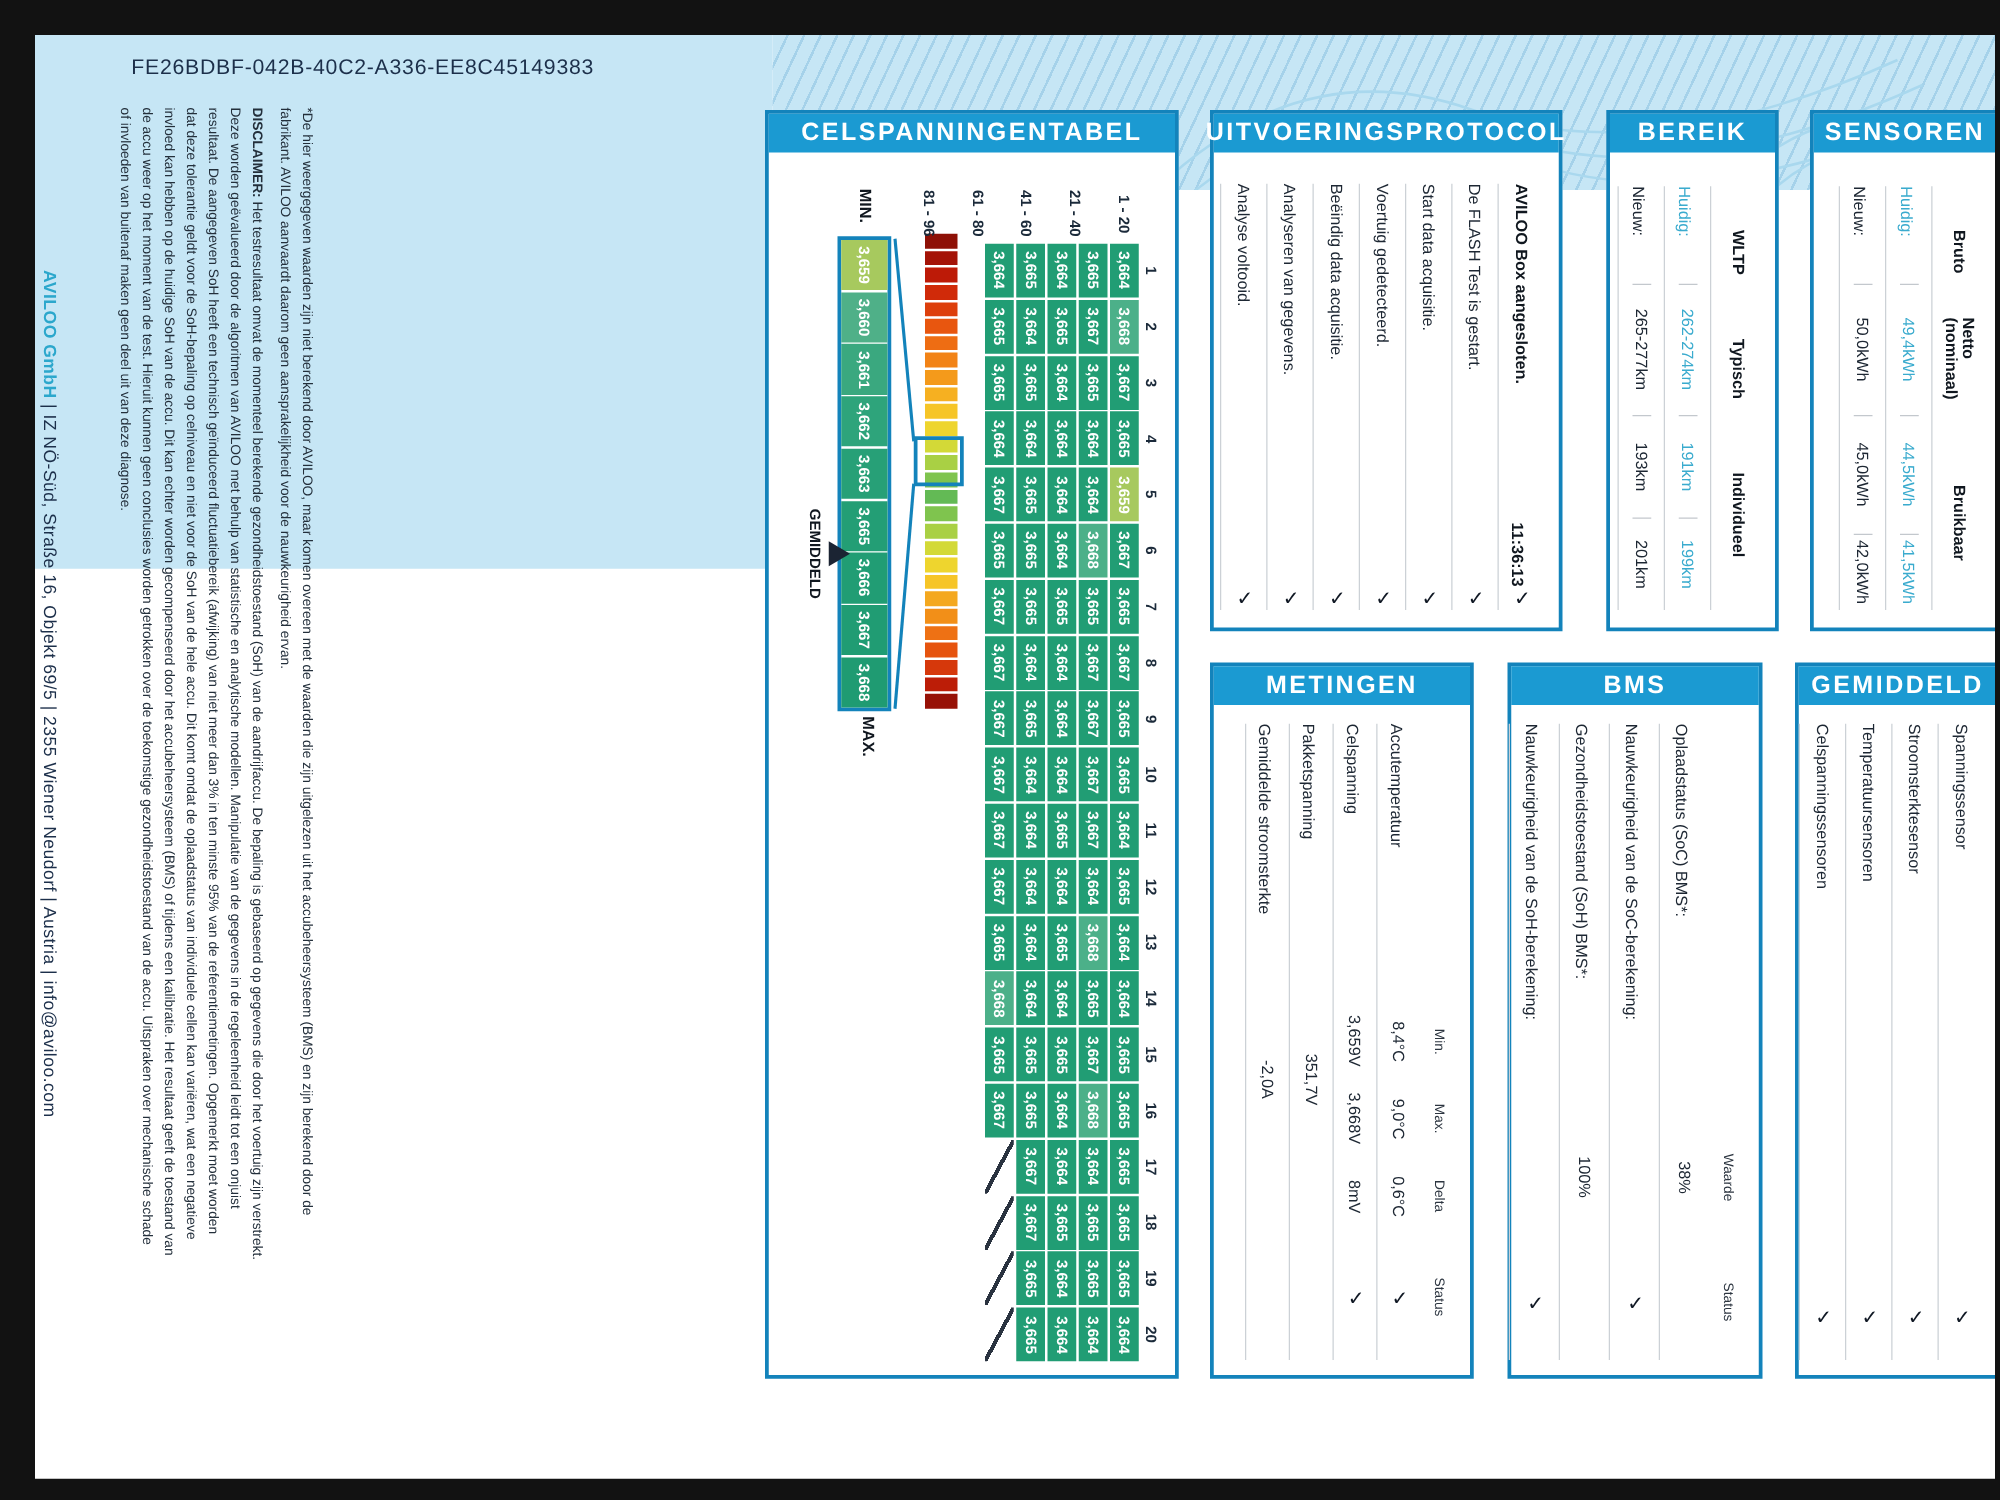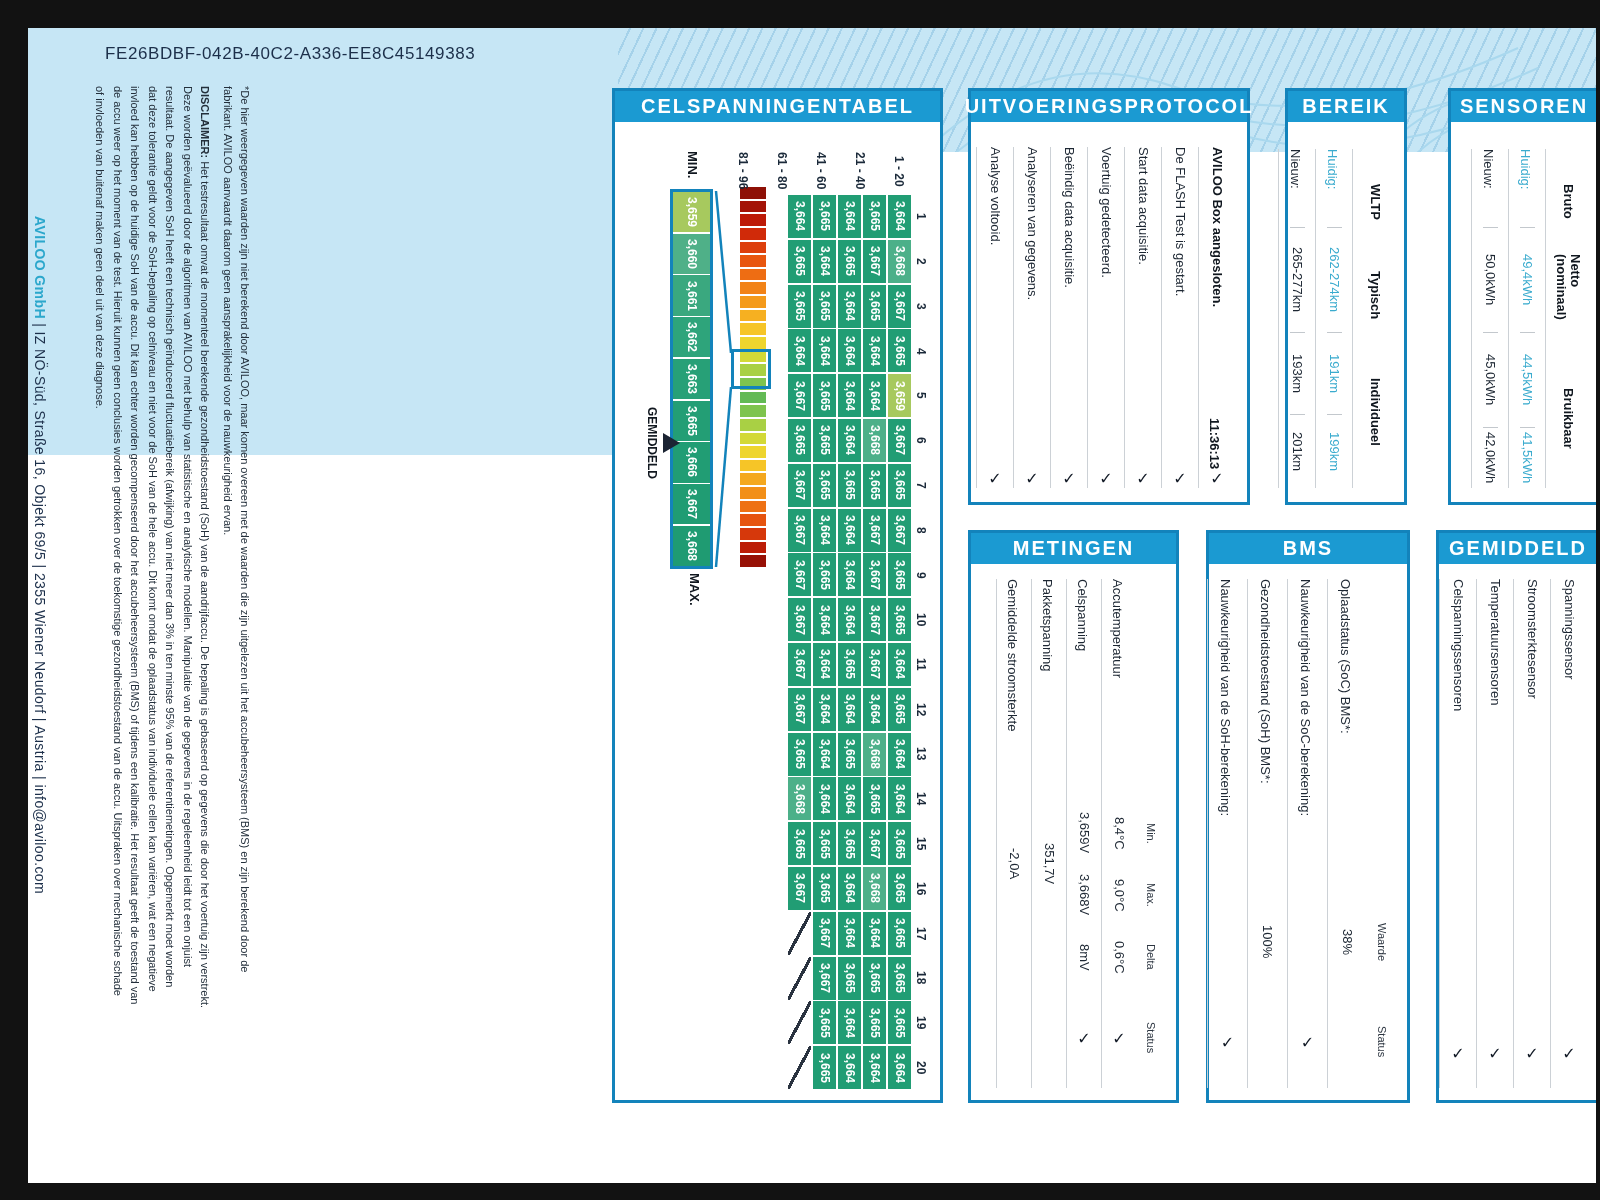--- a/index.html
+++ b/index.html
@@ -517,21 +517,21 @@
             <span class="check">✓</span>
           </div>
           <div class="vcol" style="width: 37px;">
             <span class="lbl">Analyse voltooid.</span>
             <span class="flex-sp"></span>
             <span class="check">✓</span>
           </div>
         </div>
     </div>
 
-    <div class="panel" style="left:1257px;top:60px;width:122px;height:417px;">
+    <div class="panel" style="left:1257px;top:60px;width:138px;height:417px;">
       <div class="panel-h">BEREIK</div>
       <div class="pbody" id="bereik-body" style="top:34px;padding:24px 8px 14px 6px;">
           <div class="vcol rhead" style="width: 44px;">
             <span class="slot lab"></span>
             <span class="slot head" style="flex: 0 0 105px; font-size: 13px; color: rgb(16, 23, 31);">WLTP</span>
             <span class="slot head" style="flex: 0 0 82px; font-size: 13px; color: rgb(16, 23, 31);">Typisch</span>
             <span class="slot head" style="flex: 1 1 auto; font-size: 13px; color: rgb(16, 23, 31);">Individueel</span>
           </div>
           <div class="vcol accent" style="width: 37px;">
             <span class="slot lab" style="flex: 0 0 78px;">Huidig:</span>

